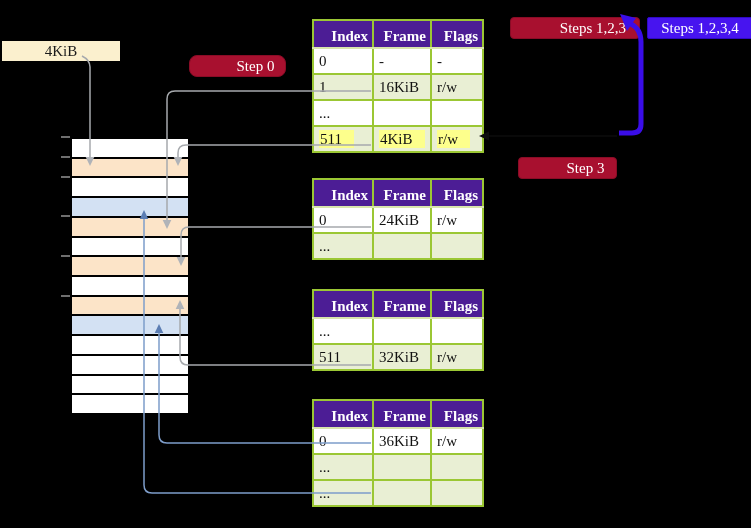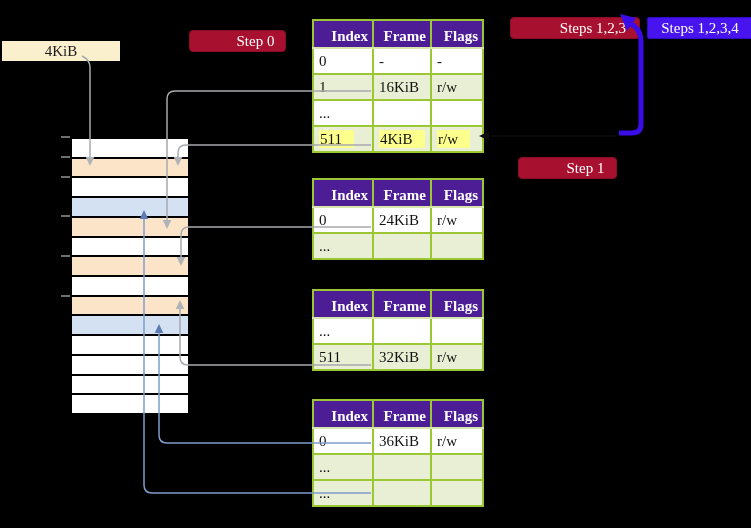--- a/index.html
+++ b/index.html
@@ -5,21 +5,21 @@
   html,body{margin:0;padding:0;background:#000;}
   #canvas{position:relative;width:751px;height:528px;background:#000;overflow:hidden;
           font-family:"Liberation Serif","DejaVu Serif",serif;}
   
   .badge{position:absolute;height:20px;line-height:20px;text-align:center;color:#fff;
          font-size:15px;border-radius:4px;}
   .badge-red{background:#a8102f;border:1px solid #8a0c26;padding-left:36px;}
   .badge-blue{background:#4714ef;border:1px solid #2f09c4;border-radius:2px;}
   #frame-size-label{position:absolute;left:2px;top:41px;width:118px;height:20px;background:#fbf0ce;
         color:#1a1a1a;text-align:center;line-height:20px;font-size:15px;}
-  #badge-step0{left:189px;top:30px;width:59px;}
+  #badge-step0{left:189px;top:55px;width:59px;border-radius:8px;}
   #badge-steps123{left:510px;top:17px;width:92px;}
   #badge-steps1234{left:647px;top:17px;width:104px;}
   #badge-step4{left:518px;top:157px;width:61px;}
   
   #memory-strip{position:absolute;left:70px;top:137px;width:120px;height:278px;
       display:flex;flex-direction:column;border:2px solid #000;box-sizing:border-box;background:#000;}
   .mrow{flex:1;border-bottom:2px solid #000;}
   .mrow:last-child{border-bottom:none;}
   .row-empty{background:#ffffff;}
   .row-pt{background:#fce4c8;}
@@ -41,21 +41,21 @@
 </style>
 </head>
 <body>
 
 <div id="canvas">
 
   <div id="frame-size-label">4KiB</div>
   <div id="badge-step0" class="badge badge-red">Step 0</div>
   <div id="badge-steps123" class="badge badge-red">Steps 1,2,3</div>
   <div id="badge-steps1234" class="badge badge-blue">Steps 1,2,3,4</div>
-  <div id="badge-step4" class="badge badge-red">Step 1</div>
+  <div id="badge-step4" class="badge badge-red">Step 3</div>
 
   <div id="memory-strip">
       <div class="mrow row-empty"></div>
       <div class="mrow row-pt"></div>
       <div class="mrow row-empty"></div>
       <div class="mrow row-mf"></div>
       <div class="mrow row-pt"></div>
       <div class="mrow row-empty"></div>
       <div class="mrow row-pt"></div>
       <div class="mrow row-empty"></div>

